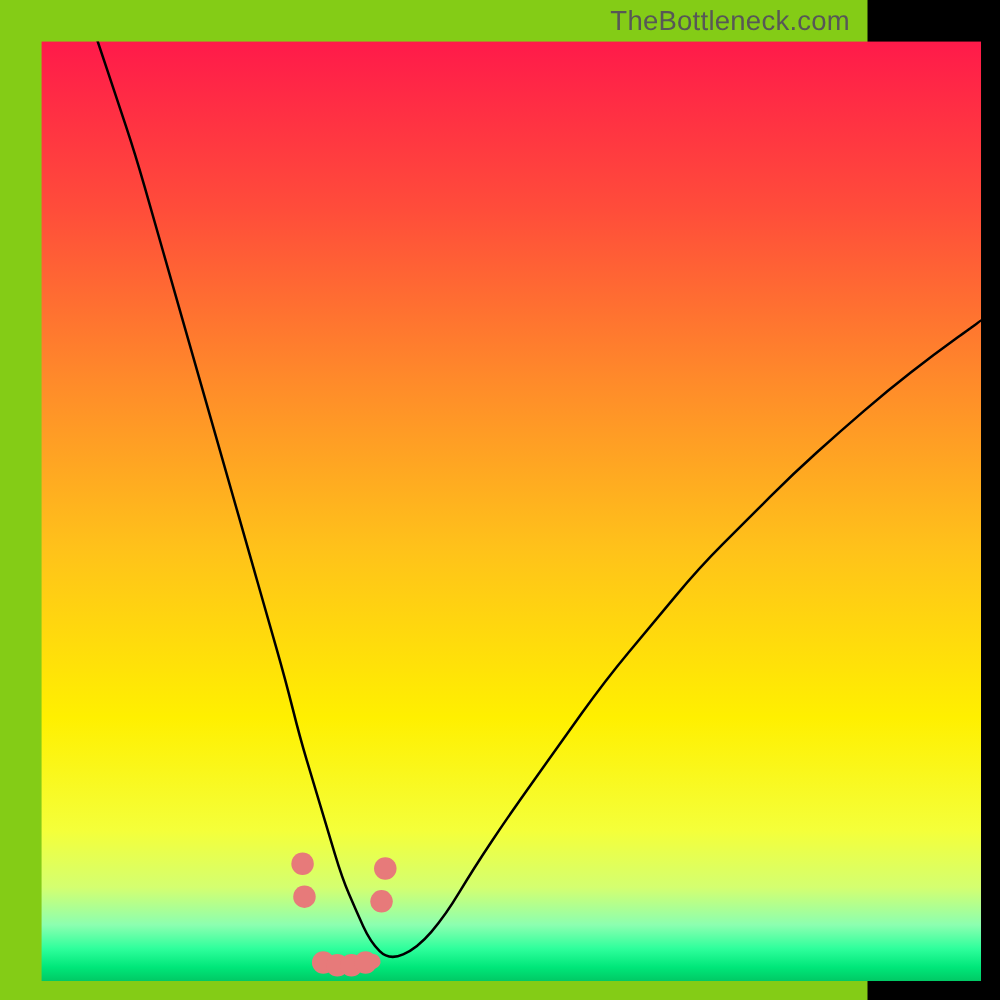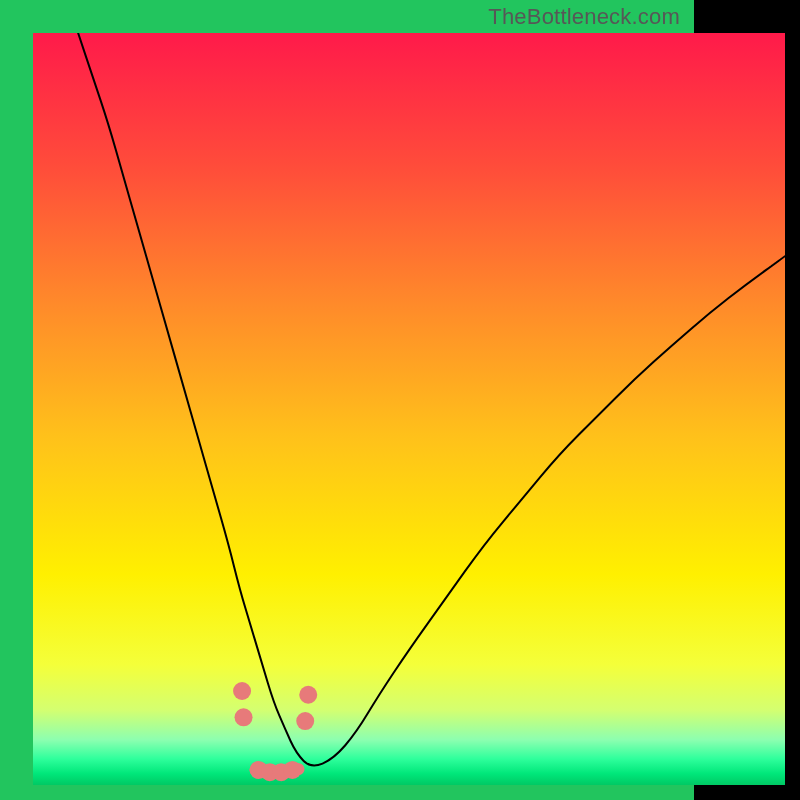--- a/index.html
+++ b/index.html
@@ -10,21 +10,21 @@
     overflow: hidden;
     background: #000;
     font-family: Arial, Helvetica, sans-serif;
   }
   .frame {
     position: absolute;
     left: 0;
     top: 0;
     width: 694px;
     height: 800px;
-    background: #22c55e;
+    background: #84cc16;
   }
   .watermark {
     position: absolute;
     top: 4px;
     right: 14px;
     color: #575757;
     font-size: 22px;
     font-weight: 400;
     letter-spacing: 0.2px;
     z-index: 10;

